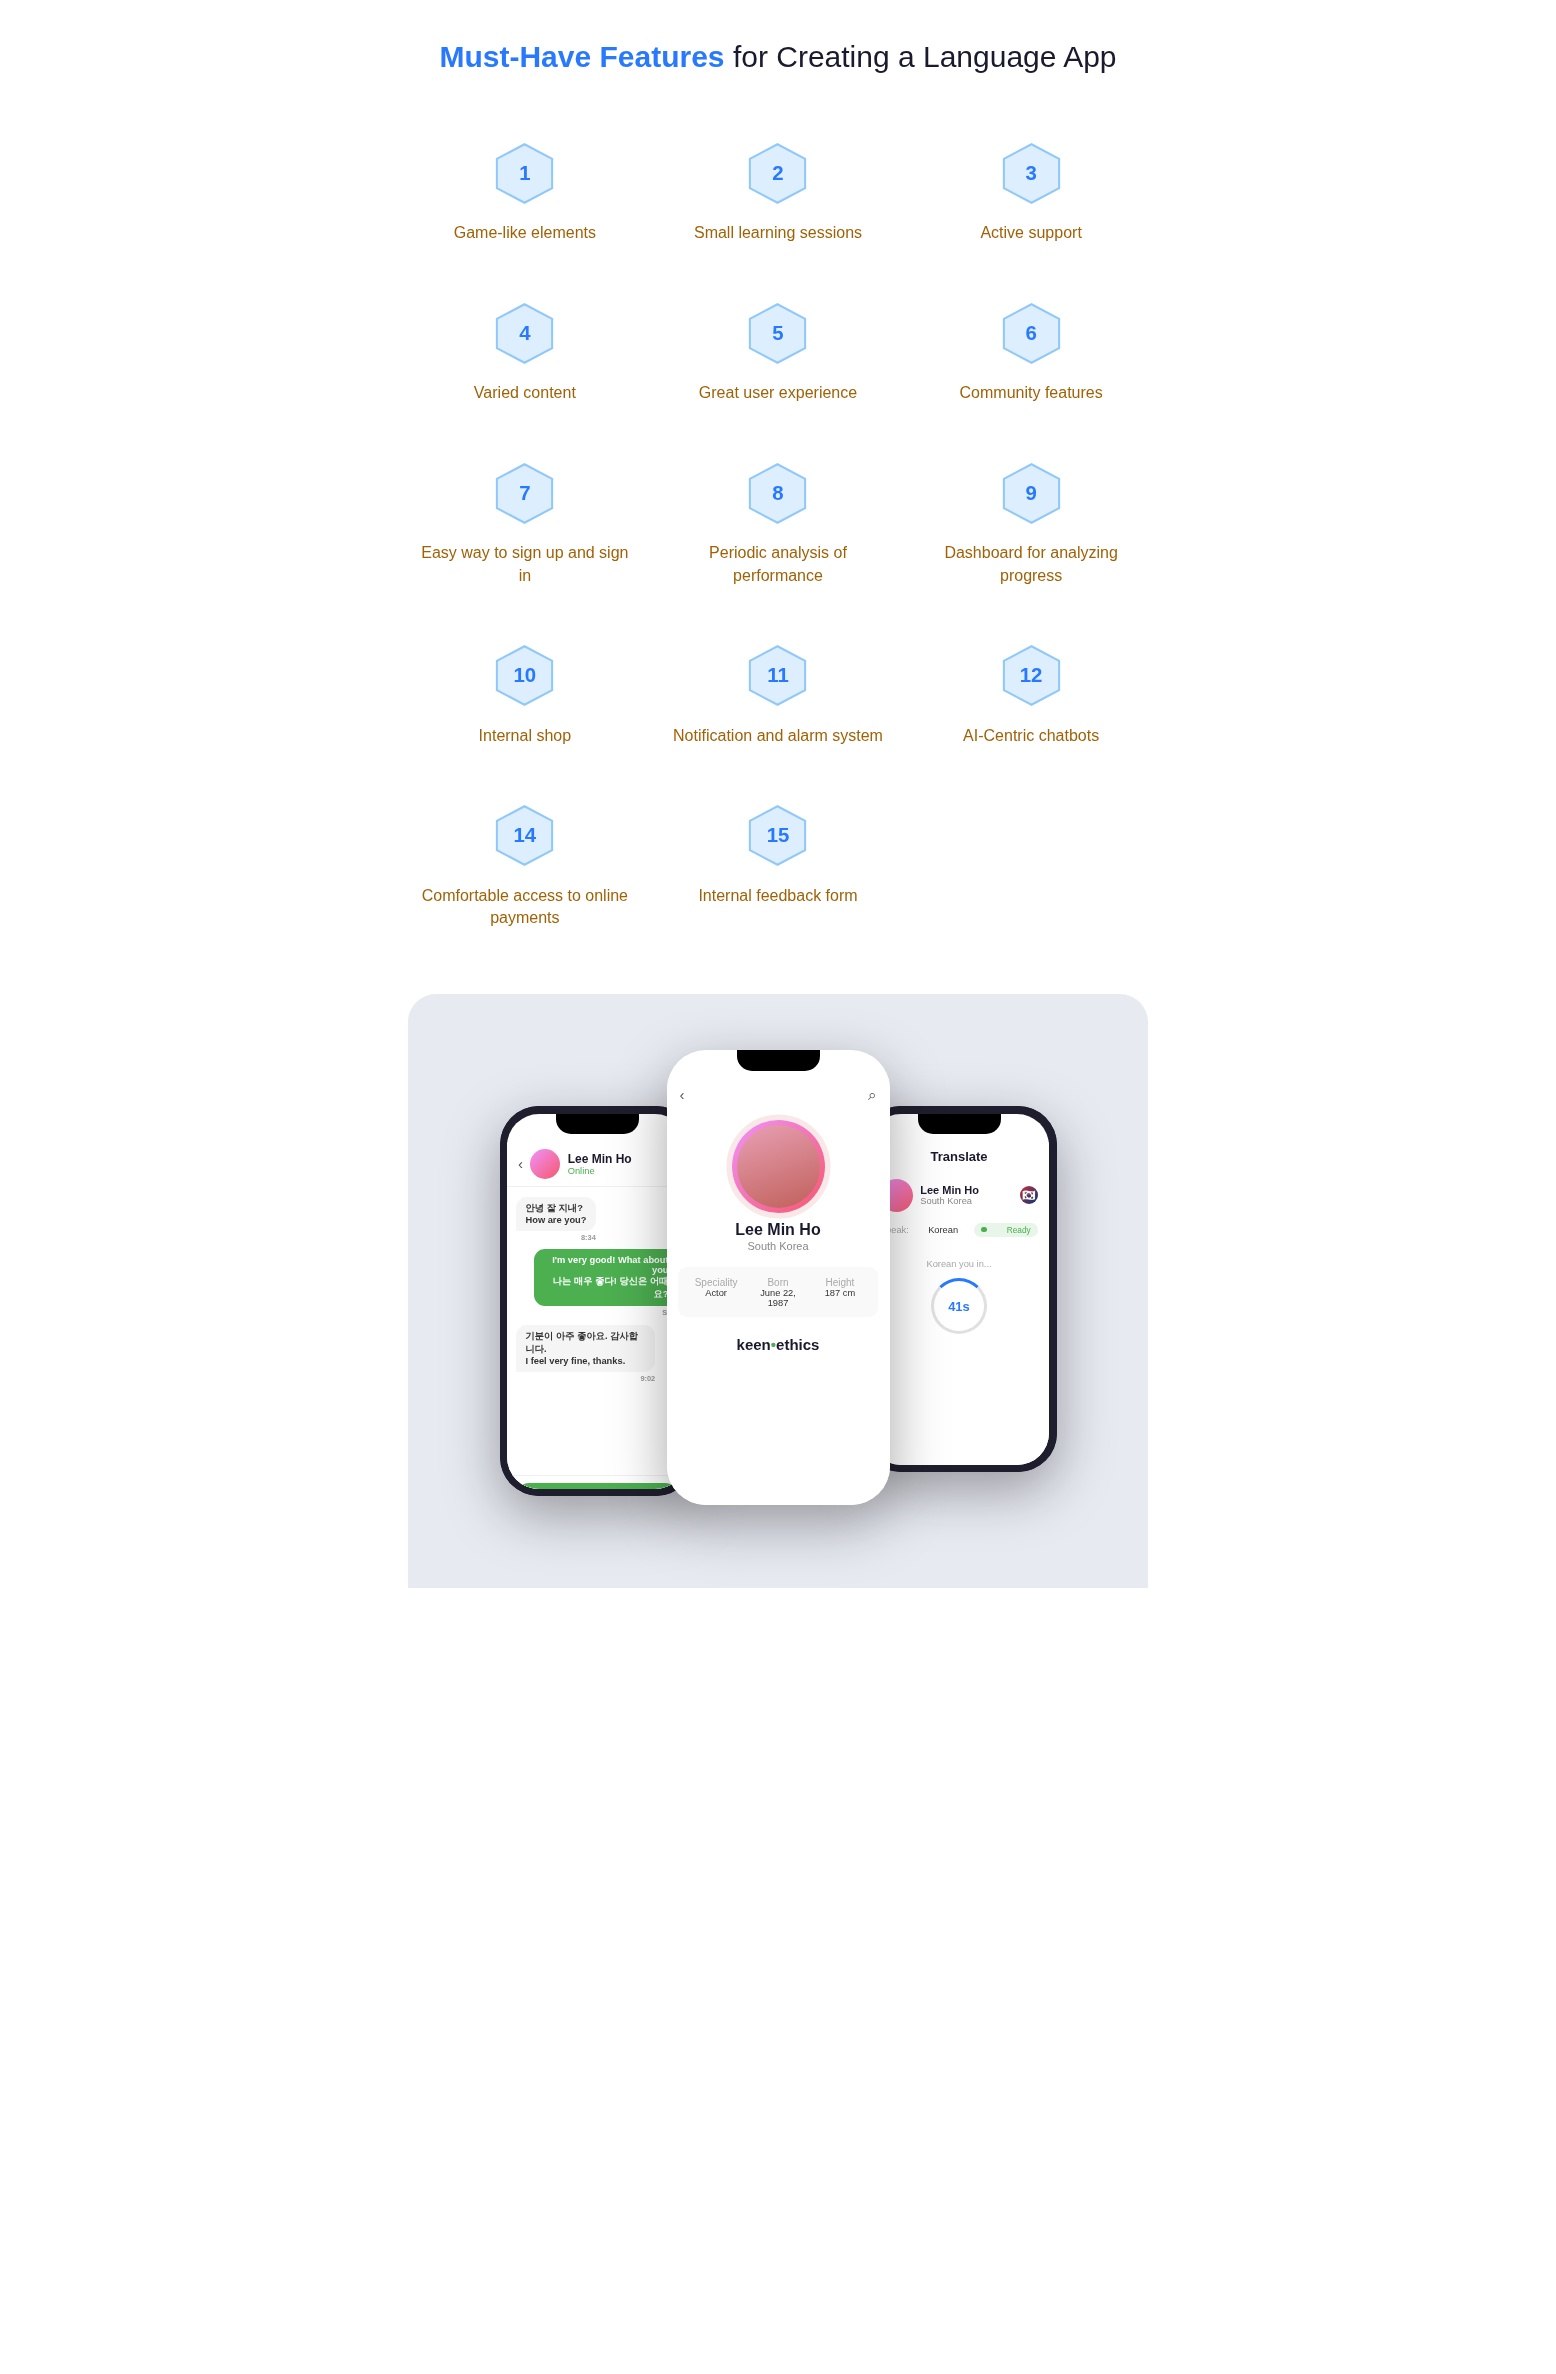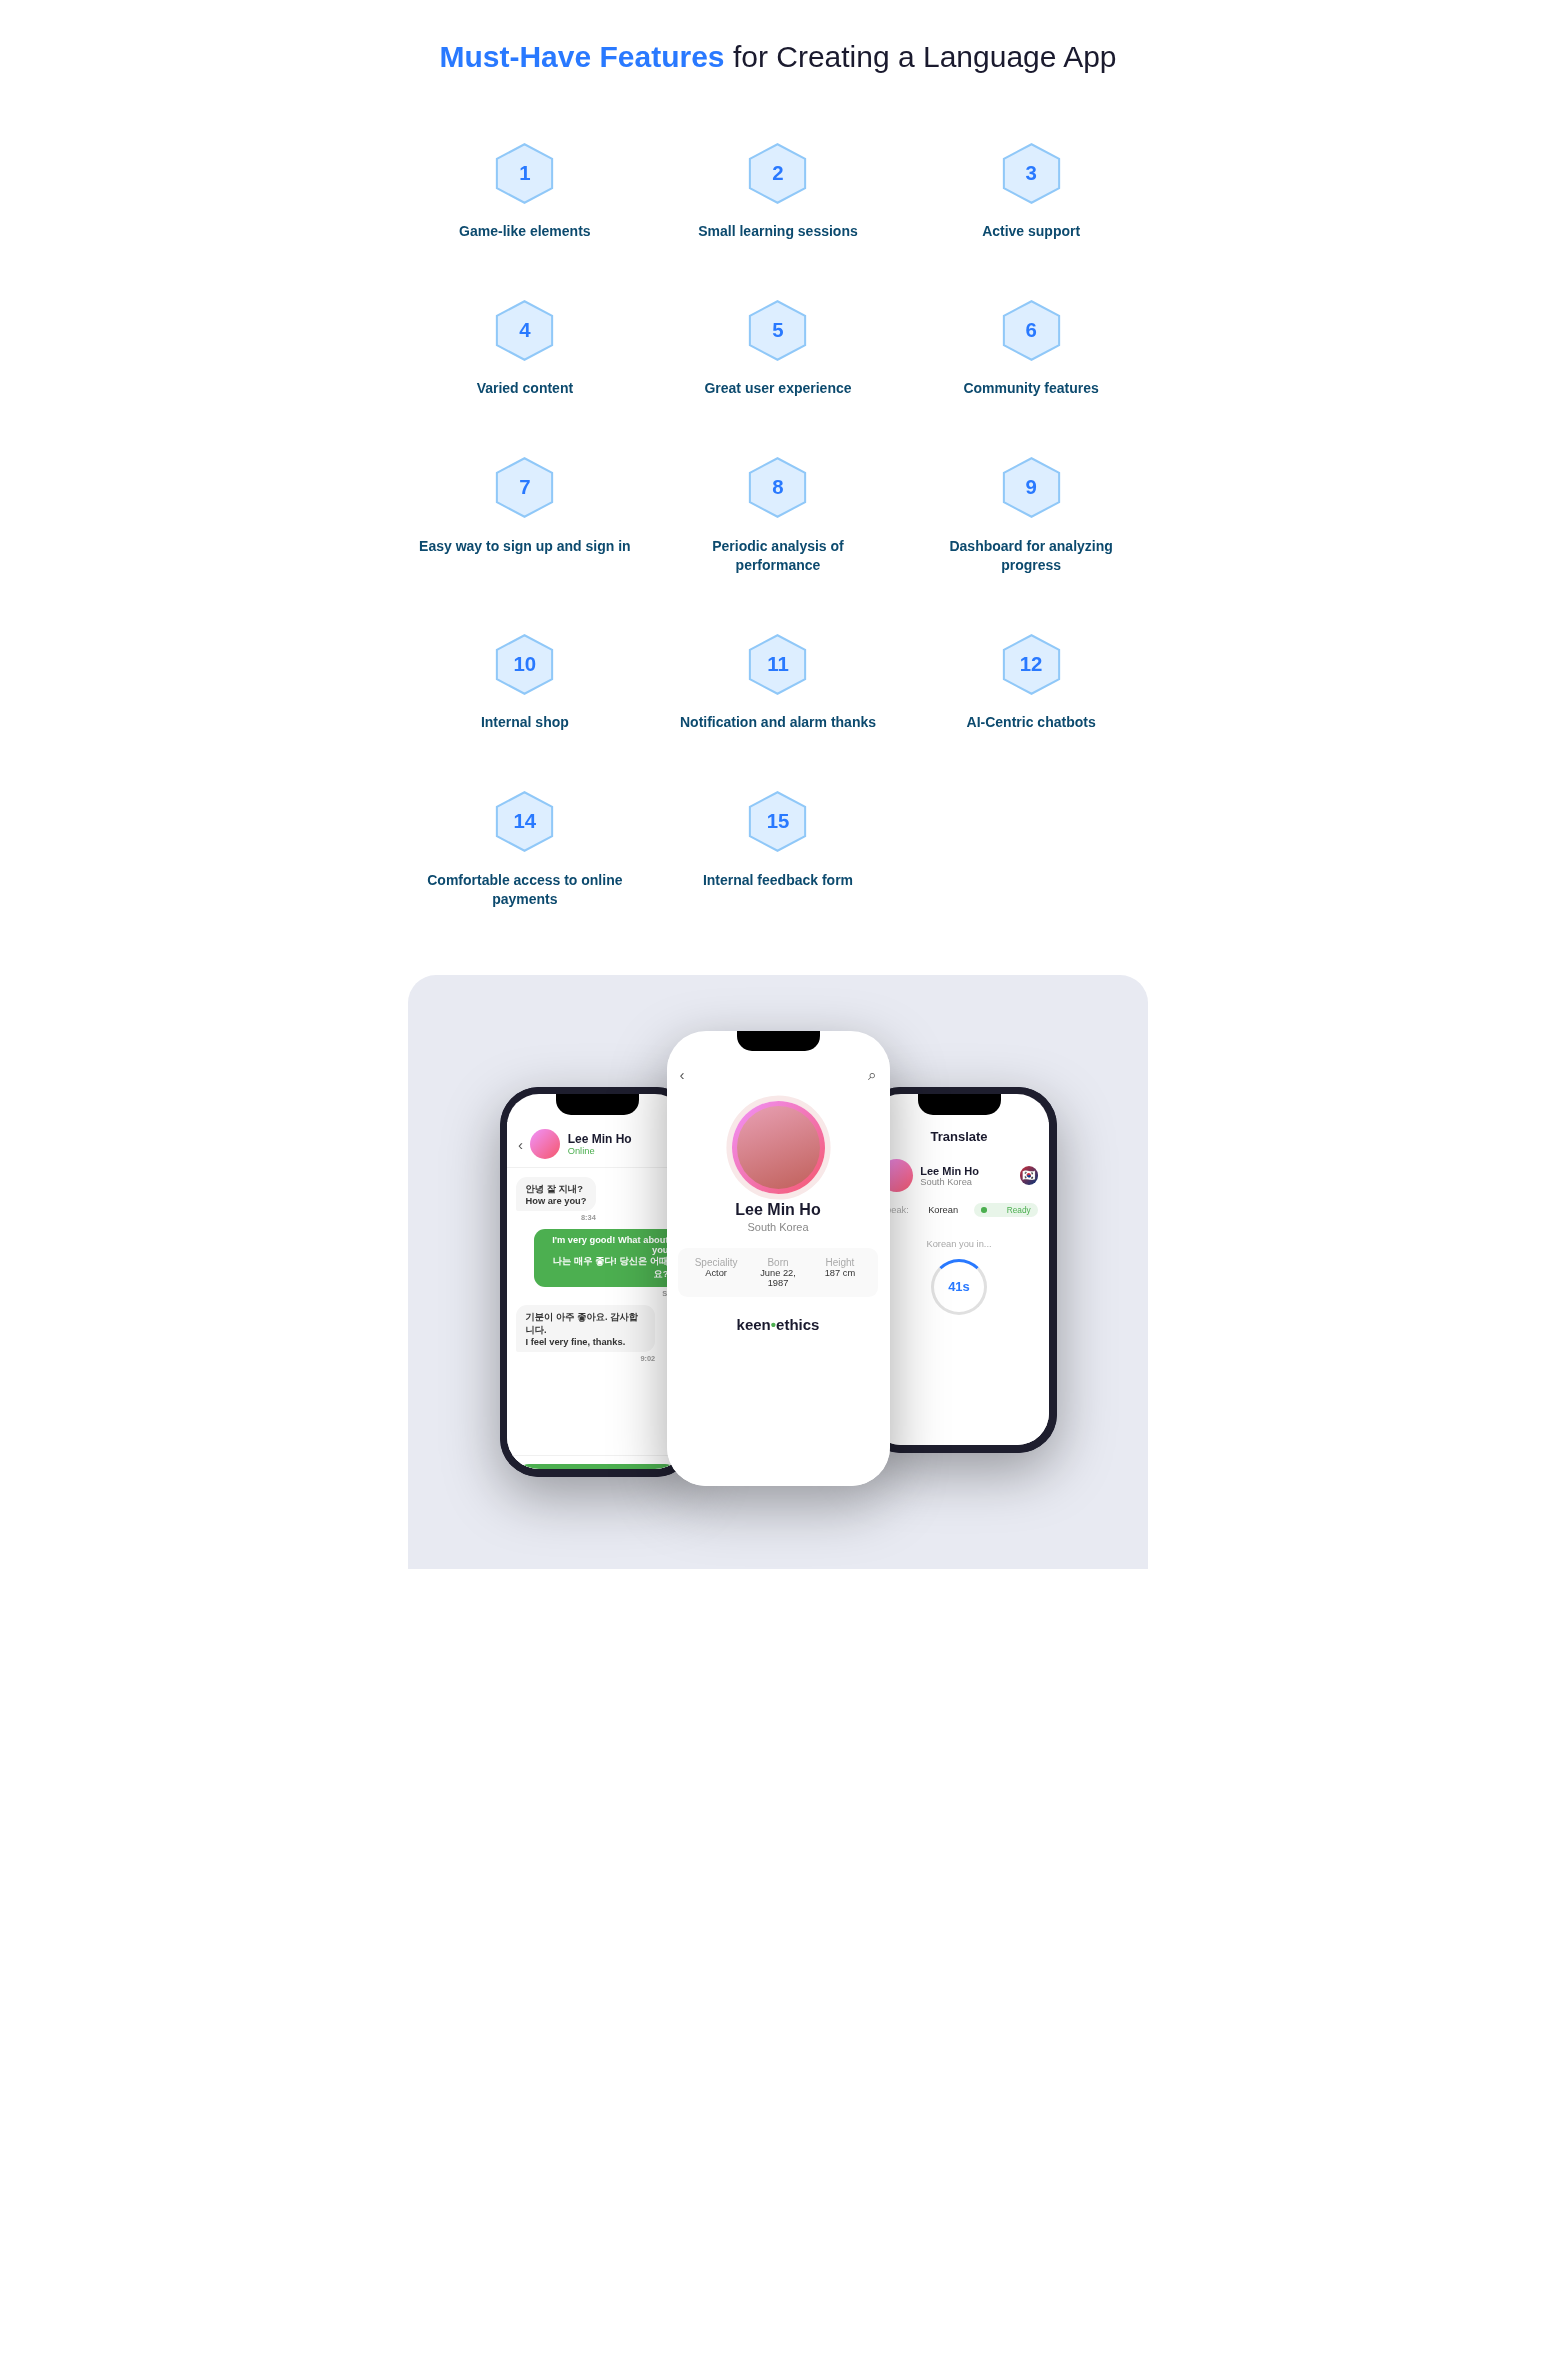--- a/index.html
+++ b/index.html
@@ -65,23 +65,23 @@
 
     .hexagon-number {
       position: relative;
       z-index: 1;
       font-size: 20.4px;
       font-weight: 700;
       color: #2979FF;
     }
 
     .feature-label {
-      font-size: 14px;
-      font-weight: 700;
-      color: #0c4a6e;
+      font-size: 16px;
+      font-weight: 400;
+      color: #a16207;
       line-height: 1.4;
       text-align: center;
     }
 
     
     .phone-section {
       background: #e8eaf2;
       border-radius: 28px 28px 0 0;
       padding: 56px 18.6px 0;
       overflow: hidden;
@@ -593,21 +593,21 @@
     </div>
       <div class="feature-item">
       <div class="hexagon-wrapper">
         <div class="hexagon">
           <svg viewBox="0 0 80 80" xmlns="http://www.w3.org/2000/svg">
             <polygon points="40,4 74,22 74,58 40,76 6,58 6,22" fill="#ddeeff" stroke="#90c8f8" stroke-width="2.5"></polygon>
           </svg>
           <span class="hexagon-number">11</span>
         </div>
       </div>
-      <div class="feature-label">Notification and alarm thanks</div>
+      <div class="feature-label">Notification and alarm system</div>
     </div>
       <div class="feature-item">
       <div class="hexagon-wrapper">
         <div class="hexagon">
           <svg viewBox="0 0 80 80" xmlns="http://www.w3.org/2000/svg">
             <polygon points="40,4 74,22 74,58 40,76 6,58 6,22" fill="#ddeeff" stroke="#90c8f8" stroke-width="2.5"></polygon>
           </svg>
           <span class="hexagon-number">12</span>
         </div>
       </div>

